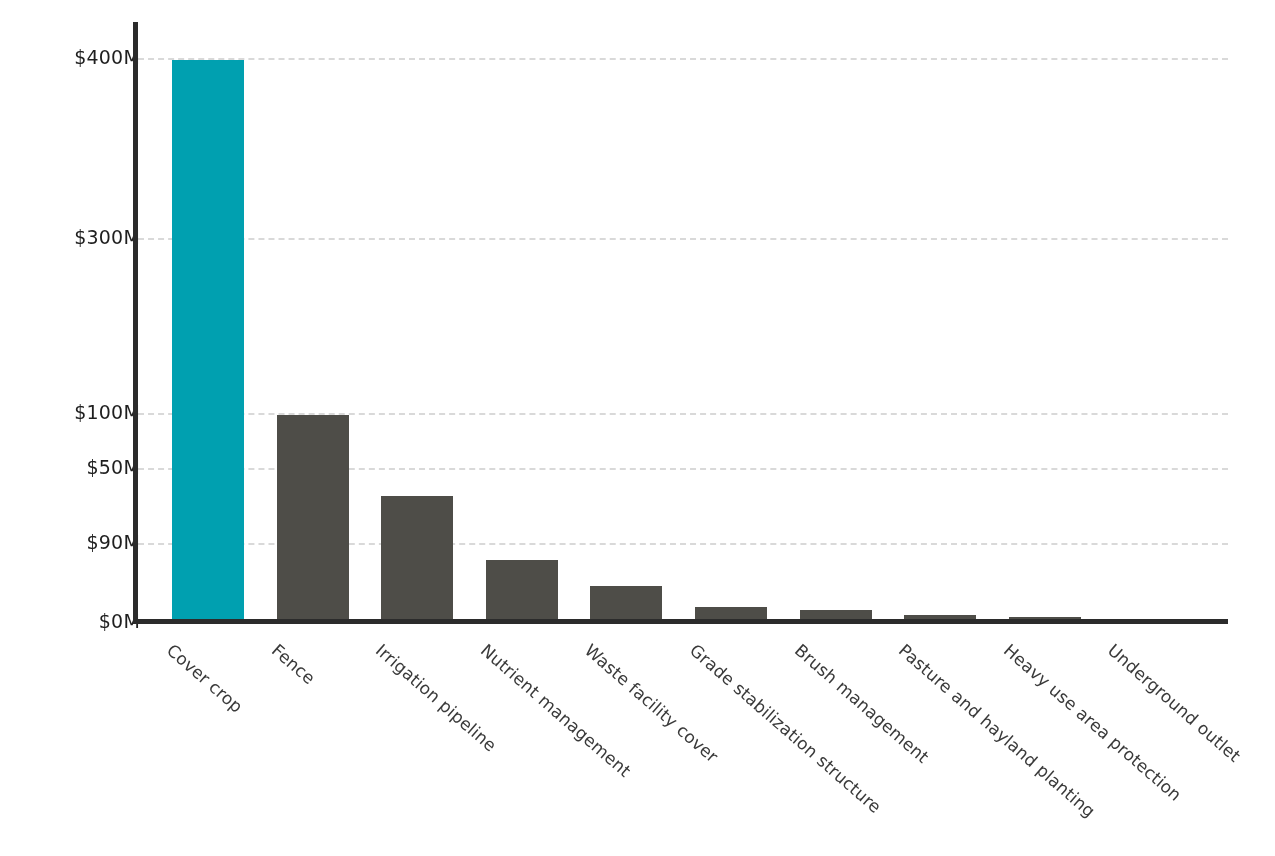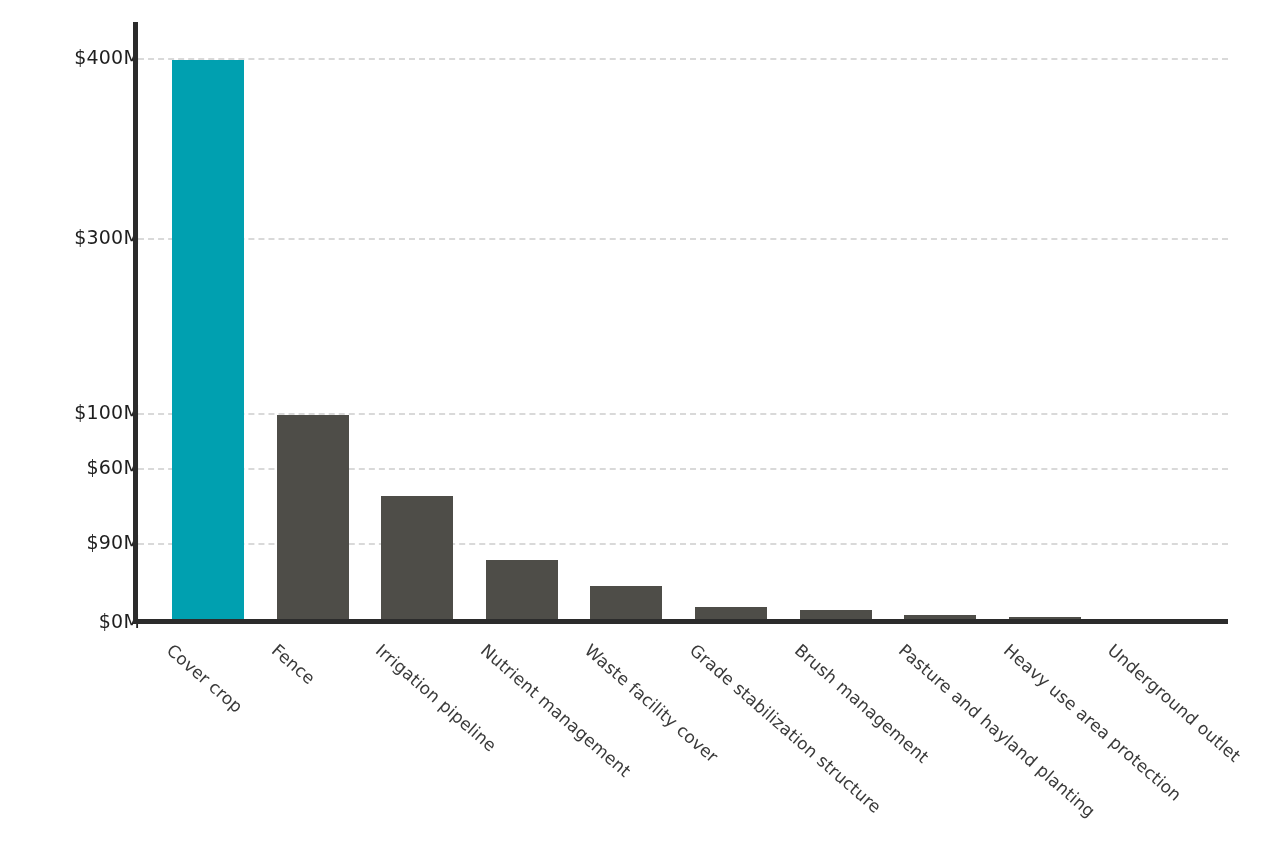--- a/index.html
+++ b/index.html
@@ -87,21 +87,21 @@
         <div class="gridline" style="top: 543px; border-top-color: rgb(217, 217, 217);"></div>
         <div class="gridline" style="top: 468px; border-top-color: rgb(217, 217, 217);"></div>
         <div class="gridline" style="top: 413px; border-top-color: rgb(217, 217, 217);"></div>
         <div class="gridline" style="top: 238px; border-top-color: rgb(217, 217, 217);"></div>
         <div class="gridline" style="top: 58px; border-top-color: rgb(217, 217, 217);"></div>
       </div>
 
     <div id="ytick-labels">
         <div class="ytick-label" style="top: 610px; margin-left: 23px;">$0M</div>
         <div class="ytick-label" style="top: 531px;">$90M</div>
-        <div class="ytick-label" style="top: 456px;">$60M</div>
+        <div class="ytick-label" style="top: 456px;">$50M</div>
         <div class="ytick-label" style="top: 401px;">$100M</div>
         <div class="ytick-label" style="top: 226px;">$300M</div>
         <div class="ytick-label" style="top: 46px;">$400M</div>
       </div>
 
     <div id="bars">
         <div class="bar" title="Cover crop" style="left: 172px; width: 72px; height: 562px; background: rgb(0, 160, 176);"></div>
         <div class="bar" title="Fence" style="left: 277px; width: 72px; height: 207px; background: rgb(78, 77, 72);"></div>
         <div class="bar" title="Irrigation pipeline" style="left: 381px; width: 72px; height: 126px; background: rgb(78, 77, 72);"></div>
         <div class="bar" title="Nutrient management" style="left: 486px; width: 72px; height: 62px; background: rgb(78, 77, 72);"></div>

